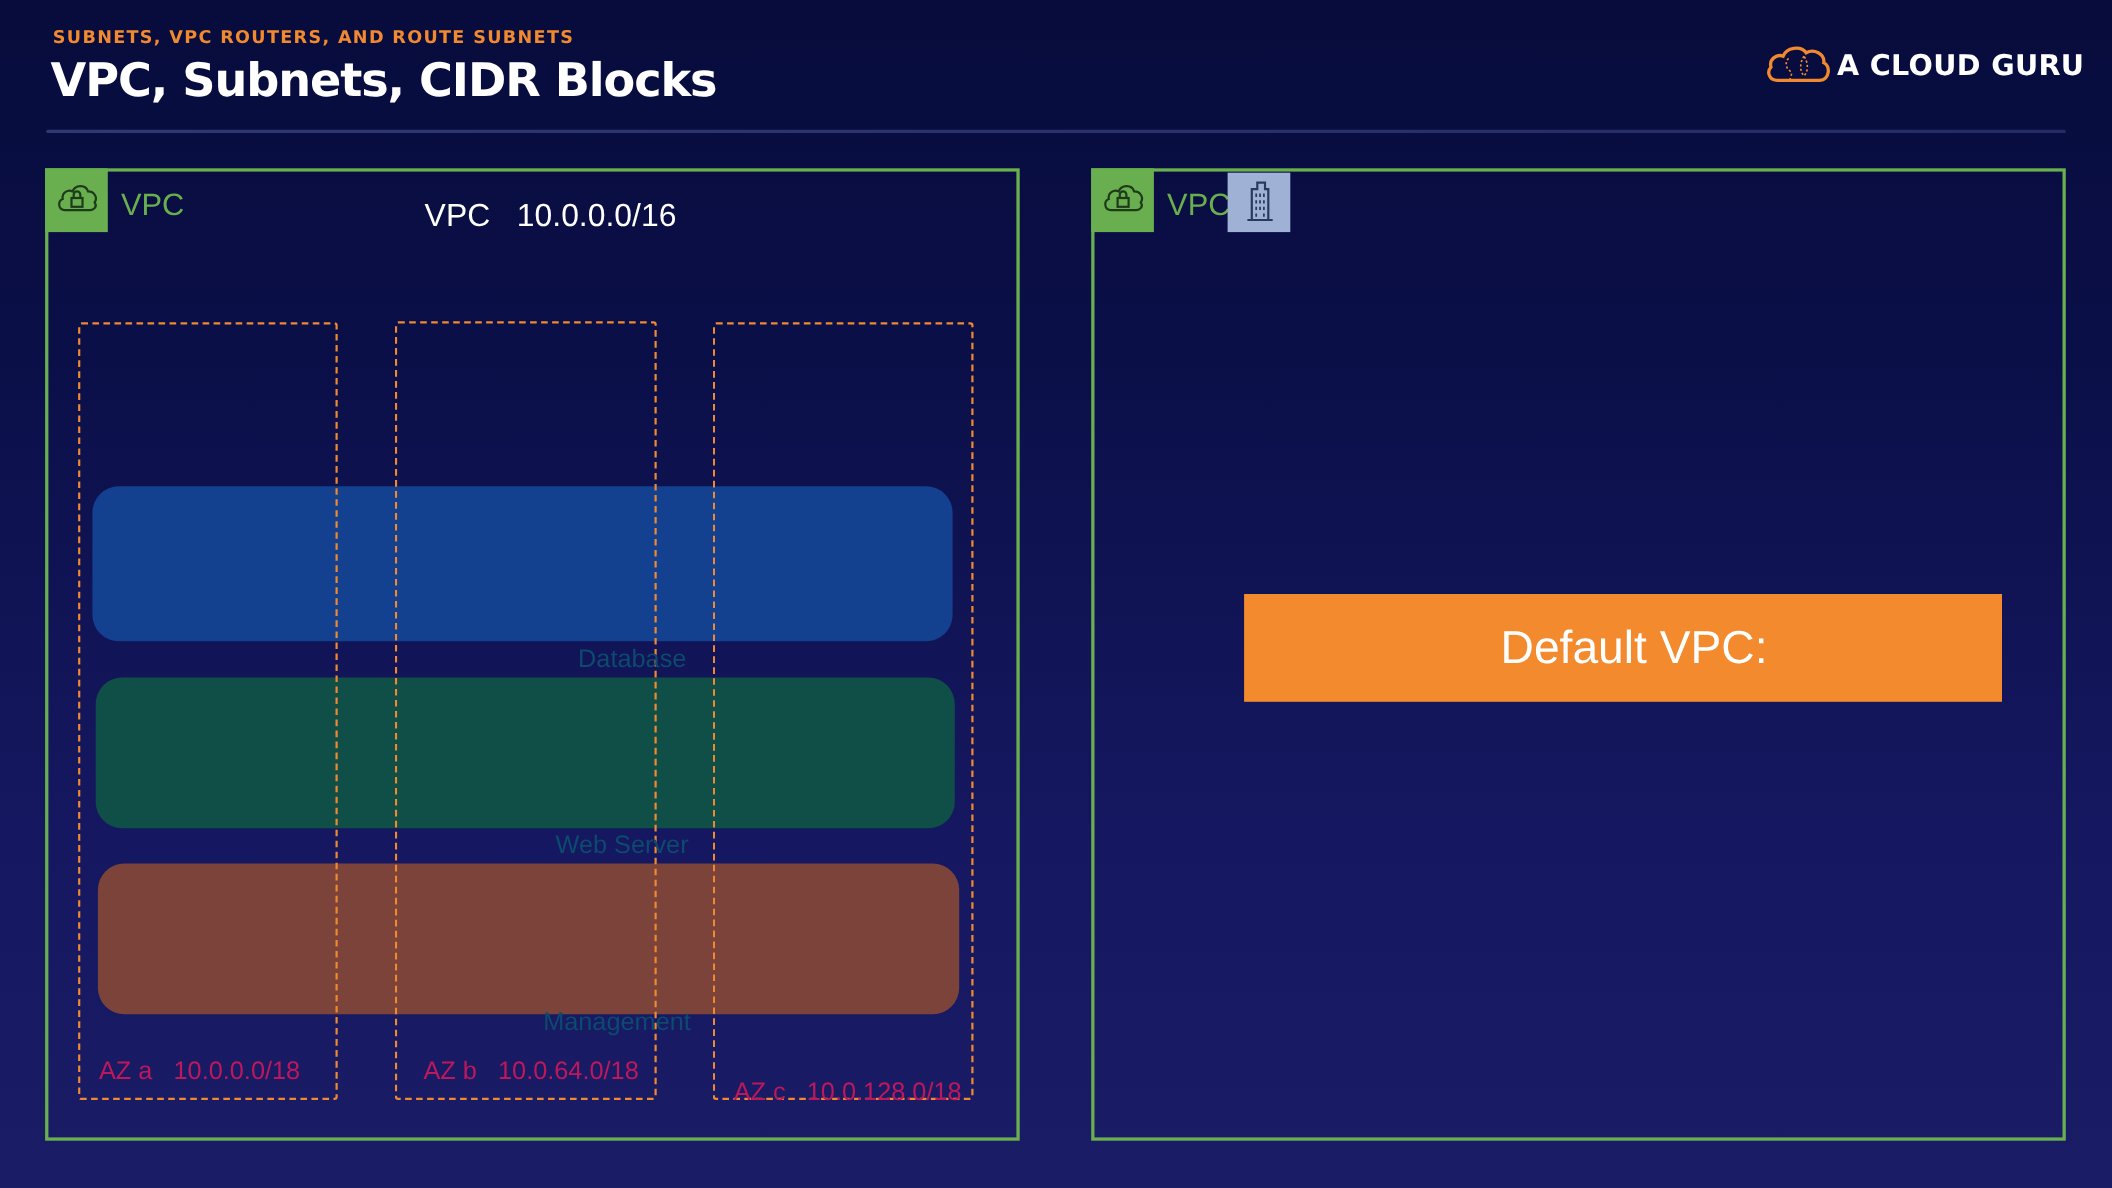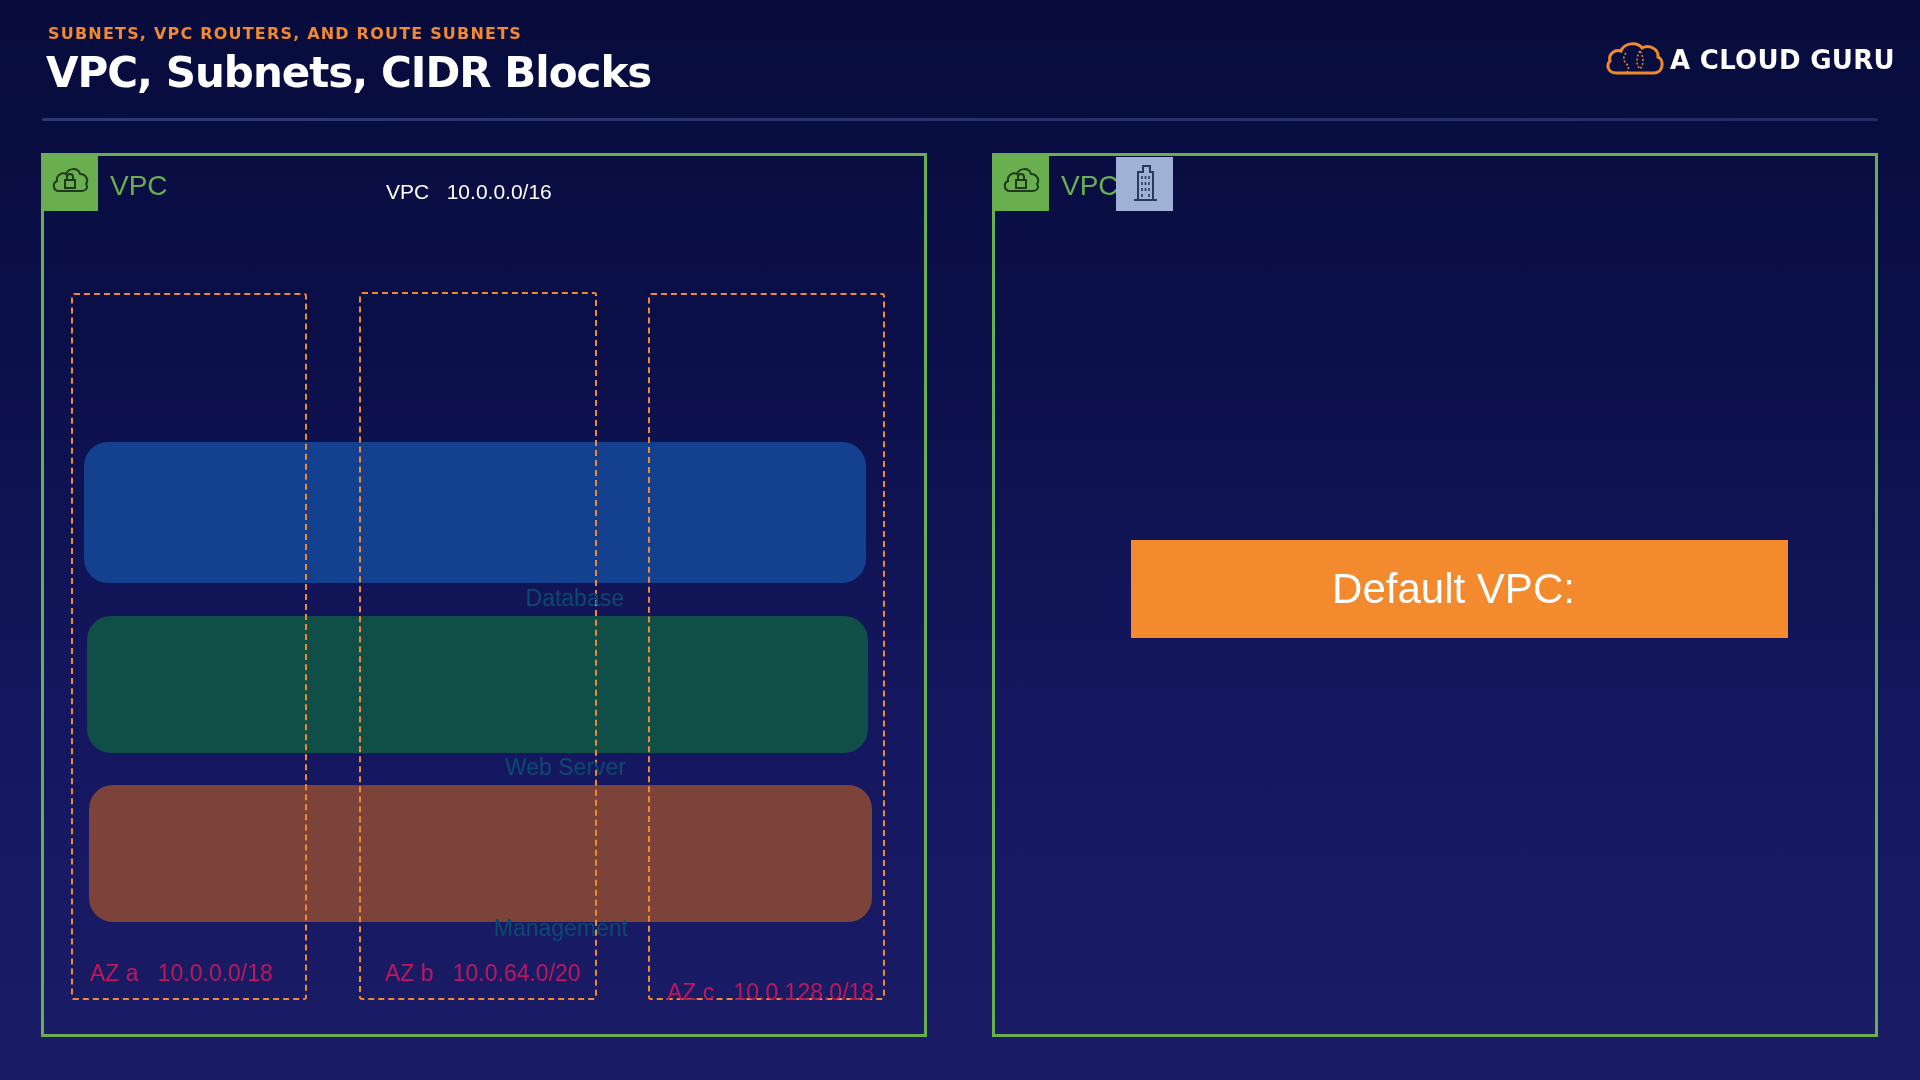--- a/index.html
+++ b/index.html
@@ -31,33 +31,33 @@
     .vpc-right { left:992px; top:153px; width:886px; height:884px; }
     .vpc-tab {
       position:absolute; left:-3px; top:-3px; width:57px; height:58px; background:#6aaf4f;
       display:flex; align-items:center; justify-content:center;
     }
     .vpc-tab-label { position:absolute; left:66px; top:14px; font-size:28px; color:#6aaf4f; }
     .building-tab {
       position:absolute; left:121px; top:1px; width:57px; height:54px; background:#9fb2d6;
       display:flex; align-items:center; justify-content:center;
     }
-    .vpc-cidr-label { position:absolute; left:342px; top:24px; font-size:21px; color:#fff; white-space:pre; }
+    .vpc-cidr-label { position:absolute; left:342px; top:24px; font-size:29px; color:#fff; white-space:pre; }
 
     .az-box { border:2.5px dashed #f0892f; box-sizing:border-box; border-radius:3px; }
     .band { border-radius:24px; }
     .band-db { left:84px; top:442px; width:782px; height:141px; background:#13408f; }
     .band-web { left:87px; top:616px; width:781px; height:137px; background:#104f47; }
     .band-mgmt { left:89px; top:785px; width:783px; height:137px; background:#7b433a; }
     .band-label { font-size:23px; color:#0c4a6e; text-align:right; width:300px; }
     .az-label { font-size:23px; color:#be185d; white-space:pre; }
 
     .default-vpc {
       left:1131px; top:540px; width:657px; height:98px; background:#f48a2e;
-      display:flex; align-items:center; justify-content:center; font-size:42px;
+      display:flex; align-items:center; justify-content:center; font-size:42px;padding-left:32px;
     }
     .default-vpc .lbl { color:#fff; margin-right:12px; }
     .default-vpc .val { color:#2b2c7e; }
   </style>
 </head>
 <body>
 
 <div class="abs subtitle">SUBNETS, VPC ROUTERS, AND ROUTE SUBNETS</div>
 <div class="abs title">VPC, Subnets, CIDR Blocks</div>
 <div class="abs divider"></div>
@@ -93,21 +93,21 @@
 
 <div class="abs az-box" style="left:71px; top:293px; width:236px; height:707px;"></div>
 <div class="abs az-box" style="left:359px; top:292px; width:238px; height:708px;"></div>
 <div class="abs az-box" style="left:648px; top:293px; width:237px; height:707px;"></div>
 
 <div class="abs band-label" style="left:324px; top:585px;">Database</div>
 <div class="abs band-label" style="left:326px; top:754px;">Web Server</div>
 <div class="abs band-label" style="left:328px; top:915px;">Management</div>
 
 <div class="abs az-label" style="left:90px; top:960px;">AZ a   10.0.0.0/18</div>
-<div class="abs az-label" style="left:385px; top:960px;">AZ b   10.0.64.0/20</div>
+<div class="abs az-label" style="left:385px; top:960px;">AZ b   10.0.64.0/18</div>
 <div class="abs az-label" style="left:667px; top:958px;margin-top:21px;">AZ c   10.0.128.0/18</div>
 
 <div class="abs vpc-box vpc-right">
   <div class="vpc-tab">
     <span>
       <svg width="40" height="32" viewBox="0 0 40 32">
         <path d="M9 27 C3 27 2 19 7 17 C6 11 12 8 16 10 C18 4 28 3 30 10 C36 10 39 16 36 20 C39 24 35 27 32 27 Z" fill="none" stroke="#1d3b1a" stroke-width="2"></path>
         <rect x="15" y="16" width="10" height="8" fill="none" stroke="#1d3b1a" stroke-width="2"></rect>
         <path d="M17 16 V13 A3 3 0 0 1 23 13 V16" fill="none" stroke="#1d3b1a" stroke-width="2"></path>
       </svg>

